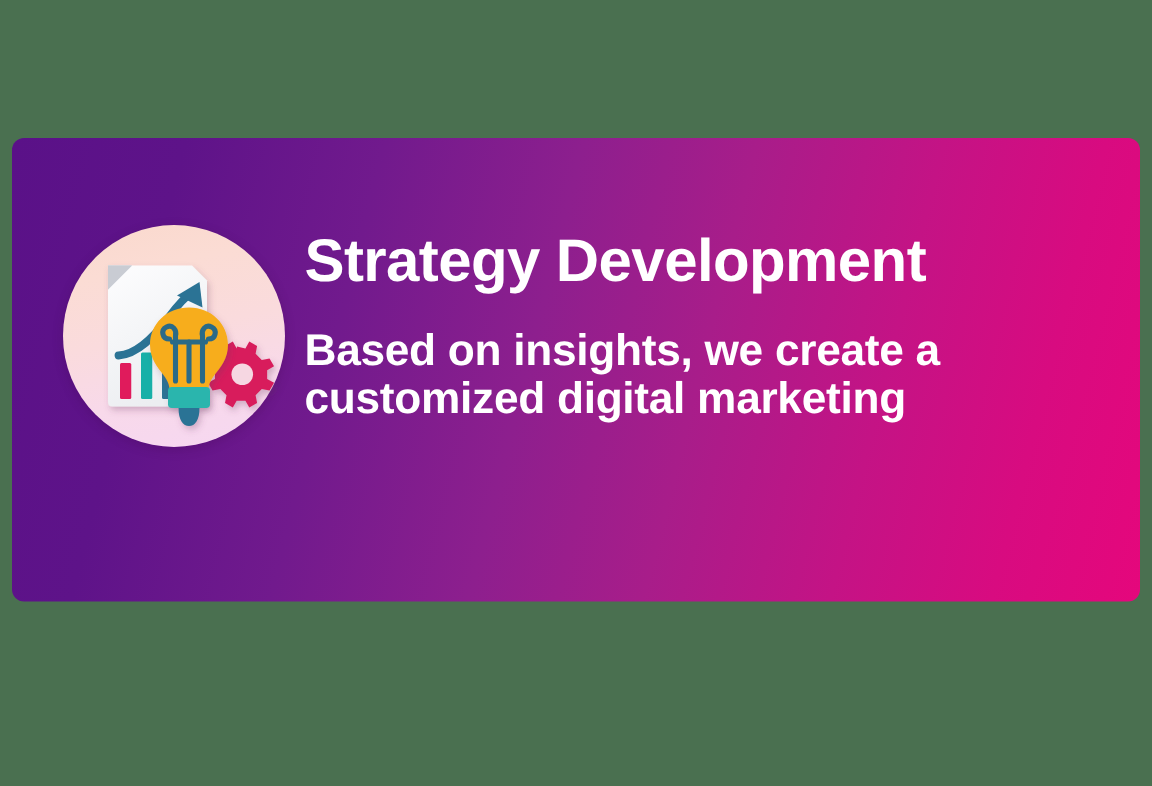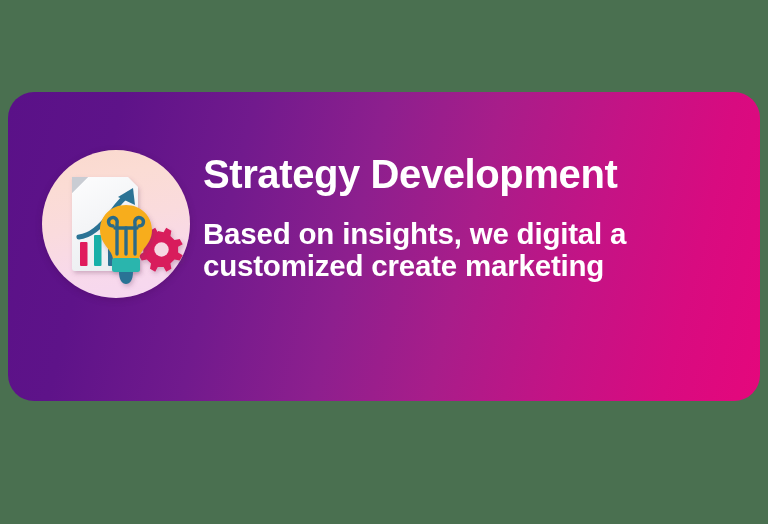--- a/index.html
+++ b/index.html
@@ -95,21 +95,21 @@
   .card-body .line {
     display: block;
     white-space: nowrap;
   }
 </style>
 </head>
 <body style="background: rgb(74, 112, 80);">
 
 <div id="stage">
 
-  <div class="feature-card" style="background: linear-gradient(104deg, rgb(90, 17, 136) 0%, rgb(94, 19, 137) 14%, rgb(113, 26, 141) 30%, rgb(141, 31, 142) 46%, rgb(168, 29, 138) 60%, rgb(196, 19, 133) 75%, rgb(216, 11, 128) 88%, rgb(229, 7, 124) 100%); border-radius: 26px;">
+  <div class="feature-card" style="background: linear-gradient(104deg, rgb(90, 17, 136) 0%, rgb(94, 19, 137) 14%, rgb(113, 26, 141) 30%, rgb(141, 31, 142) 46%, rgb(168, 29, 138) 60%, rgb(196, 19, 133) 75%, rgb(216, 11, 128) 88%, rgb(229, 7, 124) 100%); border-radius: 8px;">
 
     <div class="icon-badge">
       <svg viewBox="0 0 148 148" xmlns="http://www.w3.org/2000/svg" aria-hidden="true">
         <defs>
           <linearGradient id="docGrad" x1="0" y1="0" x2="0.4" y2="1">
             <stop offset="0%" stop-color="#fdfdfe"></stop>
             <stop offset="100%" stop-color="#eceef1"></stop>
           </linearGradient>
           <filter id="softShadow" x="-30%" y="-30%" width="170%" height="170%">
             <feDropShadow dx="1.5" dy="2.5" stdDeviation="2.2" flood-color="#6a3560" flood-opacity="0.28"></feDropShadow>
@@ -150,19 +150,19 @@
 
           <rect x="70" y="108" width="28" height="14" rx="2.5" fill="#2cb5ad"></rect>
           <path d="M77 122 L91 122 C91 130 88 134 84 134 C80 134 77 130 77 122 Z" fill="#2b7395"></path>
         </g>
       </svg>
     </div>
 
     <div class="card-text">
       <h2 class="card-title">Strategy Development</h2>
       <p class="card-body">
-        <span class="line">Based on insights, we digital a</span>
-        <span class="line">customized create marketing</span>
+        <span class="line">Based on insights, we create a</span>
+        <span class="line">customized digital marketing</span>
       </p>
     </div>
 
   </div>
 </div>
 
 </body></html>

